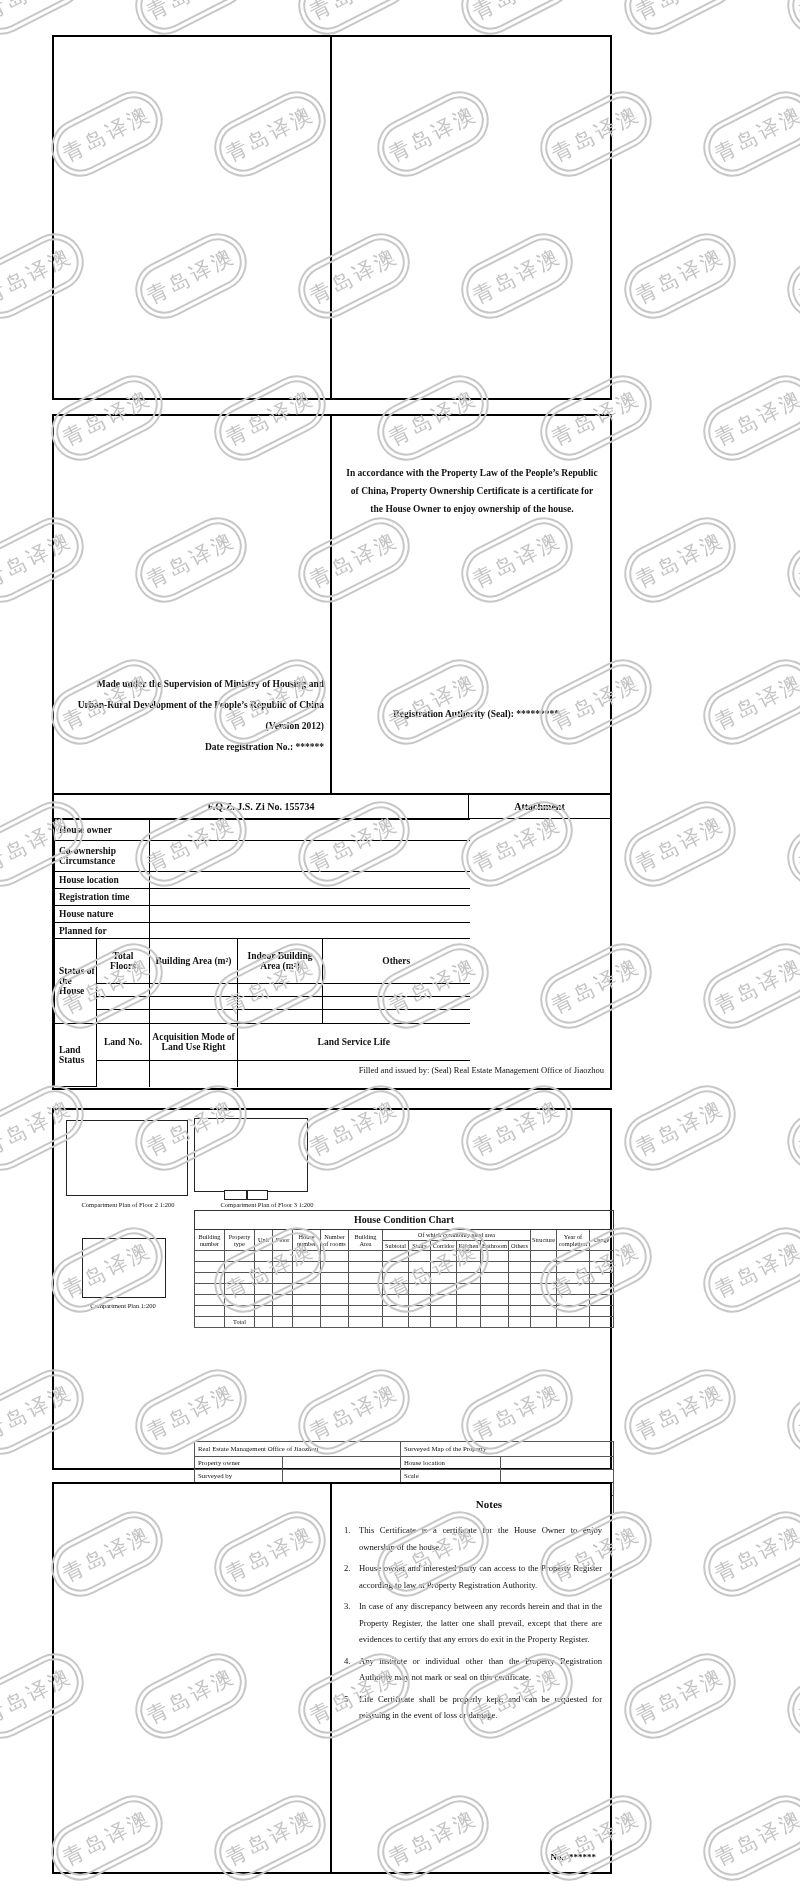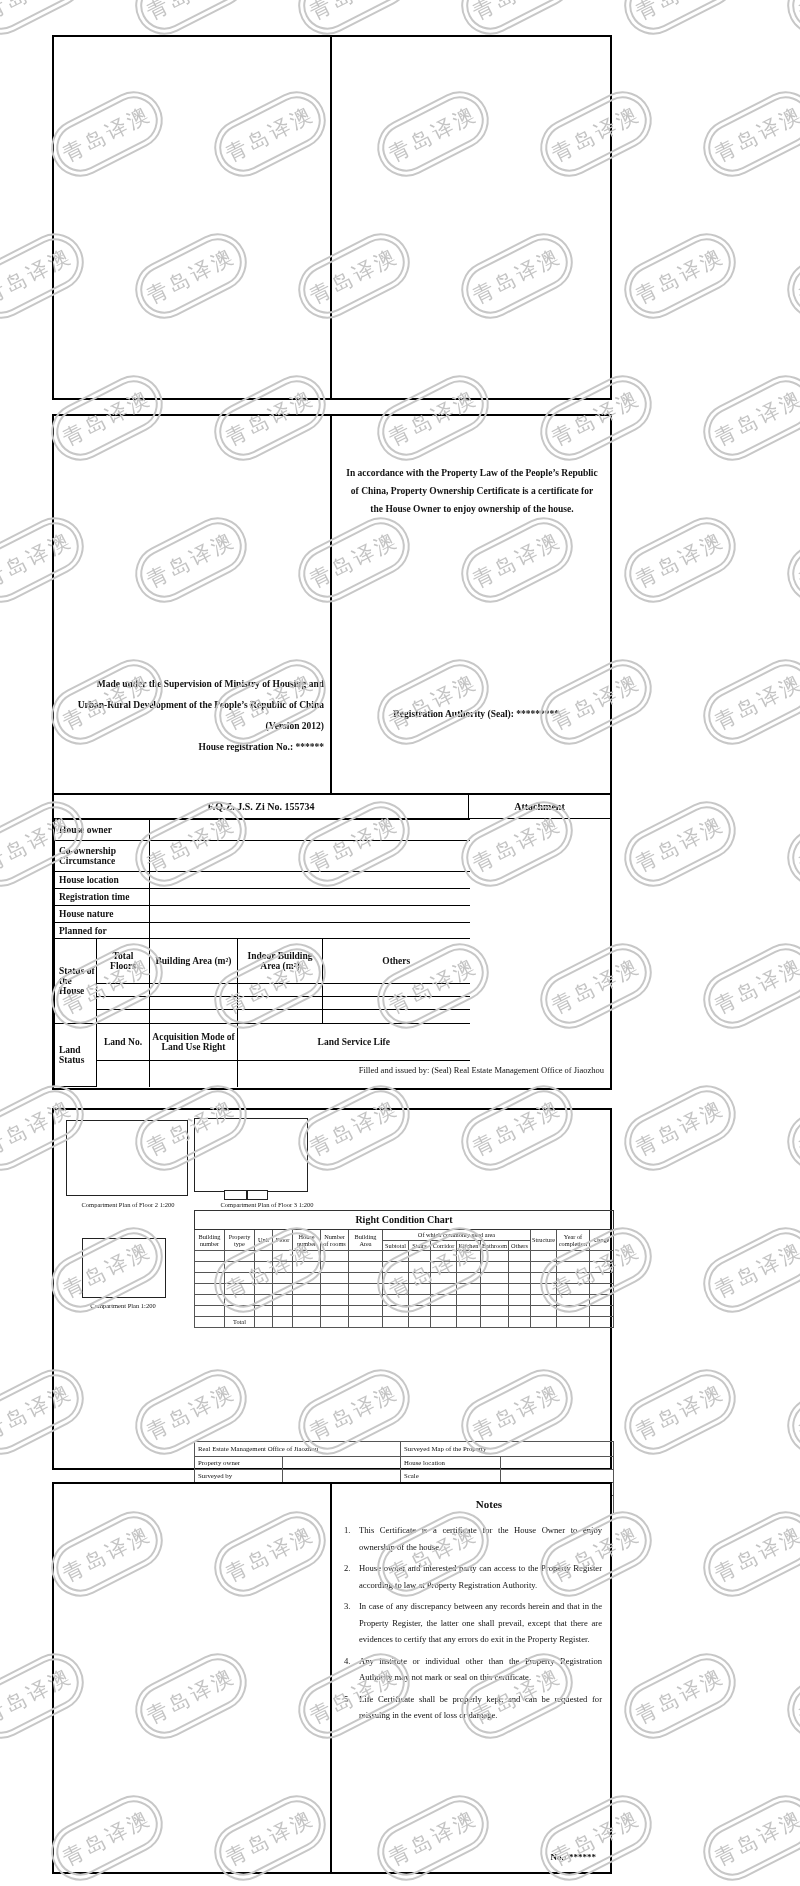--- a/index.html
+++ b/index.html
@@ -67,21 +67,21 @@
   <div class="vdiv"></div>
 </div>
 
 <div class="page" style="top:414px;height:440px;">
   <div class="vdiv"></div>
   <div class="p2-intro">In accordance with the Property Law of the People’s Republic of China, Property Ownership Certificate is a certificate for the House Owner to enjoy ownership of the house.</div>
   <div class="p2-made">
     <div>Made under the Supervision of Ministry of Housing and</div>
     <div>Urban-Rural Development of the People’s Republic of China</div>
     <div>(Version 2012)</div>
-    <div>House registration No.: ******</div>
+    <div>Date registration No.: ******</div>
   </div>
   <div class="p2-reg">Registration Authority (Seal): *********</div>
 </div>
 
 <div class="page" style="top:793px;height:297px;">
   <div class="p3-head">
     <div class="cell-a">F.Q.Z. J.S. Zi No. 155734</div>
     <div class="cell-b">Attachment</div>
   </div>
   <div class="p3-body">
@@ -185,21 +185,21 @@
         <col style="width:26px">
         <col style="width:24px">
         <col style="width:28px">
         <col style="width:22px">
       <col style="width:26px">
         <col style="width:33px">
         <col style="width:24px">
     </colgroup>
     <tbody>
         <tr>
-          <th class="ttl" colspan="16">Right Condition Chart</th>
+          <th class="ttl" colspan="16">House Condition Chart</th>
         </tr>
     <tr>
       <th rowspan="2">Building number</th>
       <th rowspan="2">Property type</th>
       <th rowspan="2">Unit</th>
       <th rowspan="2">Floor</th>
       <th rowspan="2">House number</th>
       <th rowspan="2">Number of rooms</th>
       <th rowspan="2">Building Area</th>
       <th colspan="6">Of which commonly used area</th>

